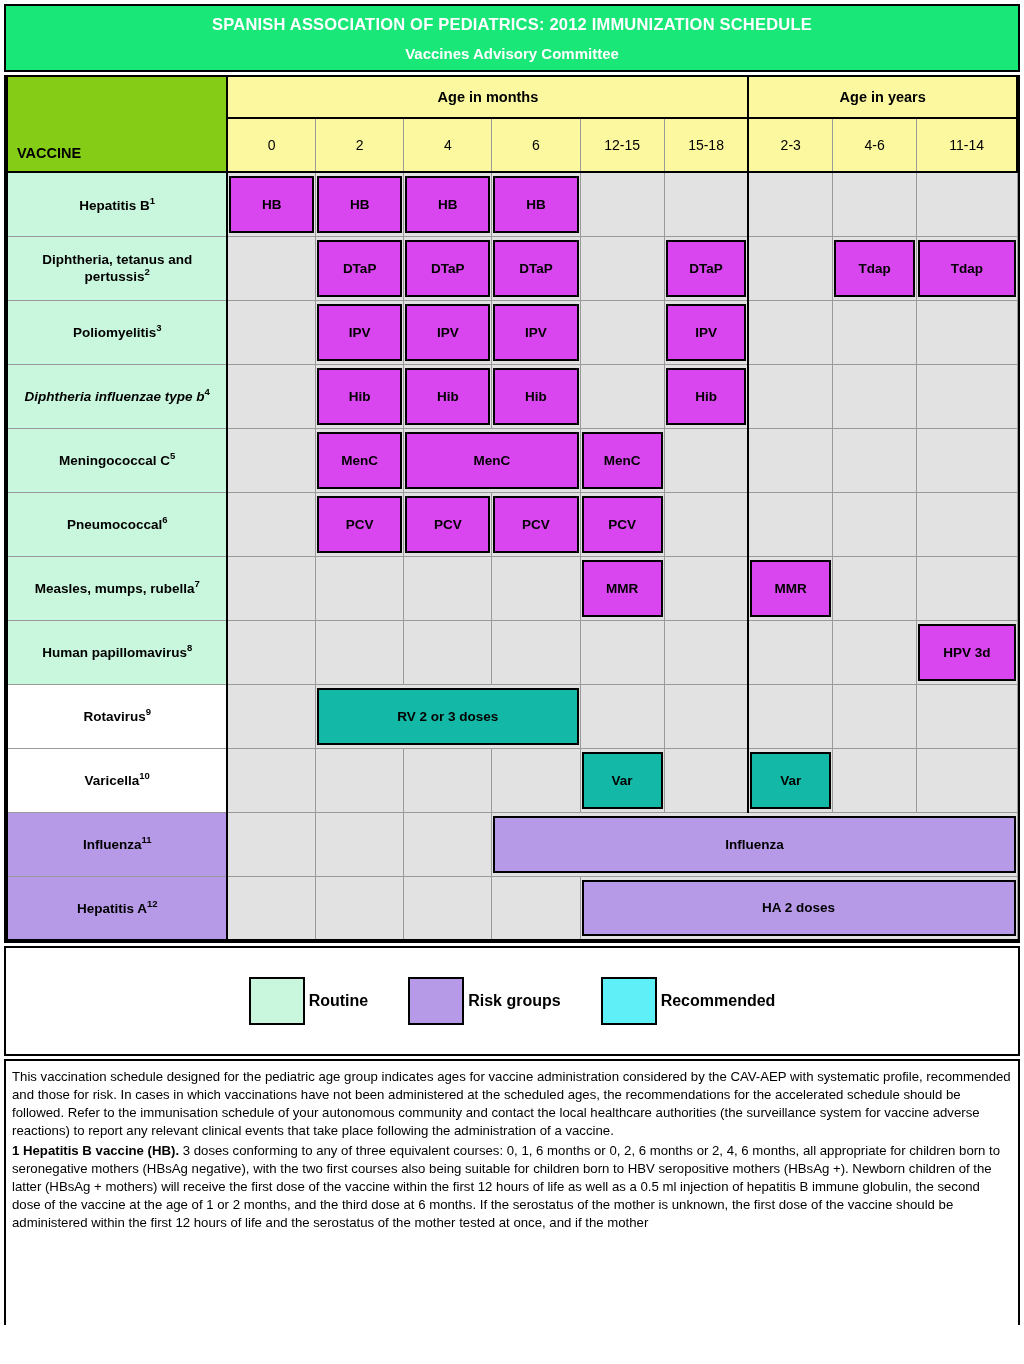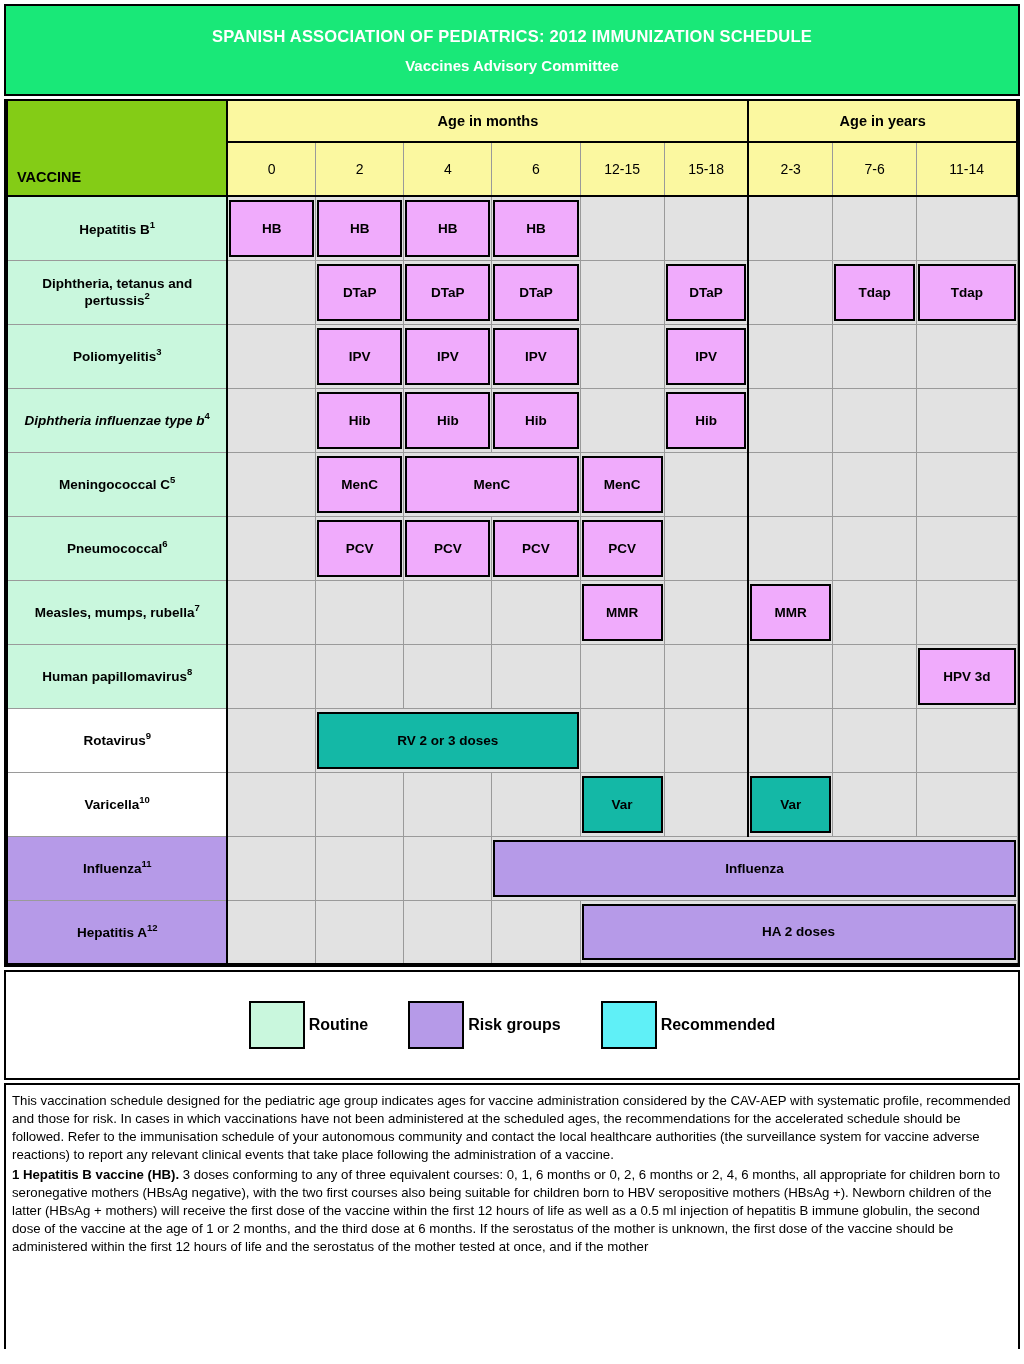--- a/index.html
+++ b/index.html
@@ -14,21 +14,21 @@
     position: relative;
     background: #ffffff;
     overflow: hidden;
   }
 
   
   .header {
     margin: 4px 4px 0 4px;
     background: #19e878;
     border: 2px solid #000;
-    height: 92px;
+    height: 68px;
     display: flex;
     flex-direction: column;
     align-items: center;
     justify-content: center;
   }
   .header-title {
     color: #ffffff;
     font-weight: bold;
     font-size: 16.5px;
     letter-spacing: 0.2px;
@@ -119,21 +119,21 @@
   td.cell.sep-left { border-left: 2px solid #000 !important; }
 
   .chip {
     position: absolute;
     left: 1px; right: 1px; top: 3px; bottom: 3px;
     border: 2px solid #000;
     display: flex; align-items: center; justify-content: center;
     font-weight: bold;
     font-size: 13.5px;
   }
-  .chip.routine { background: #f0abfc; }
+  .chip.routine { background: #d946ef; }
   .chip.recommended { background: #14b8a6; }
   .chip.risk { background: #b69ae8; }
   .chip.span { left: 1px; right: 1px; }
 
   .last-row td { border-bottom: 2px solid #000 !important; }
 
   
   .legend {
     margin: 3px 4px 0 4px;
     border: 2px solid #000;
@@ -197,21 +197,21 @@
           <th class="hdr-group" colspan="3">Age in years</th>
         </tr>
         <tr id="age-row">
             <th class="hdr-age first-in-group">0</th>
             <th class="hdr-age">2</th>
             <th class="hdr-age">4</th>
             <th class="hdr-age">6</th>
             <th class="hdr-age">12-15</th>
             <th class="hdr-age last-in-group">15-18</th>
             <th class="hdr-age first-in-group">2-3</th>
-            <th class="hdr-age">7-6</th>
+            <th class="hdr-age">4-6</th>
             <th class="hdr-age last-in-group">11-14</th>
           </tr>
       </thead>
       <tbody id="table-body">
           <tr>
             <td class="vac-name routine"><span>Hepatitis B</span><sup>1</sup></td>
             <td class="cell" colspan="1">
               <div class="chip routine">HB</div>
             </td>
             <td class="cell" colspan="1">

